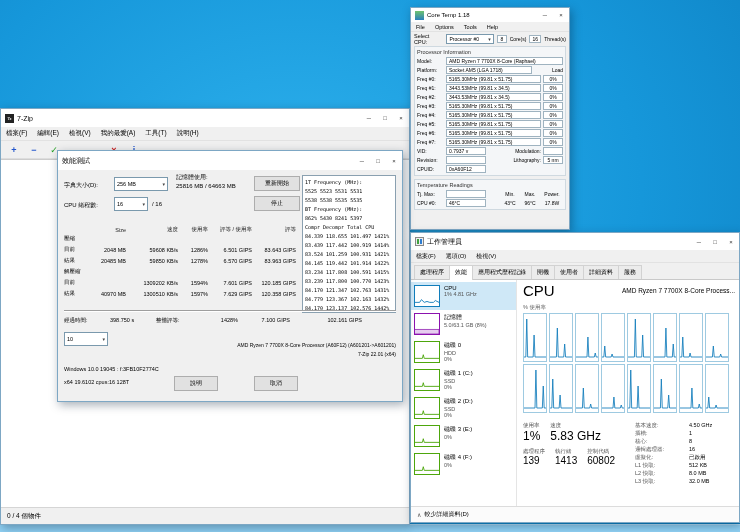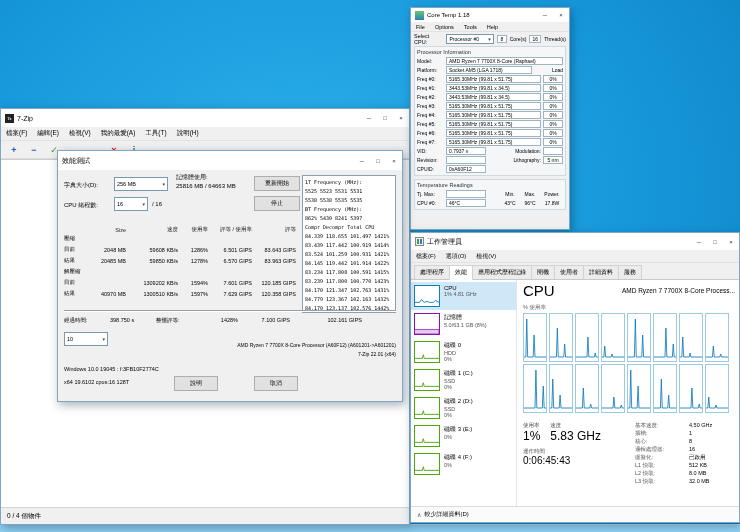--- a/index.html
+++ b/index.html
@@ -502,22 +502,30 @@
               <div class="slab">使用率</div>
               <div class="sval">1%</div>
             </div>
             <div>
               <div class="slab">速度</div>
               <div class="sval">5.83 GHz</div>
             </div>
           </div>
           <div class="srow">
             <div>
-              <div class="slab">運作時間</div>
-              <div class="sval md">0:06:45:43</div>
+              <div class="slab">處理程序</div>
+              <div class="sval md">139</div>
+            </div>
+            <div>
+              <div class="slab">執行緒</div>
+              <div class="sval md">1413</div>
+            </div>
+            <div>
+              <div class="slab">控制代碼</div>
+              <div class="sval md">60802</div>
             </div>
           </div>
         </div>
       <div class="tmdet" id="tmdet">
           <span class="dlab">基本速度:</span>
           <span class="dval">4.50 GHz</span>
           <span class="dlab">插槽:</span>
           <span class="dval">1</span>
           <span class="dlab">核心:</span>
           <span class="dval">8</span>

